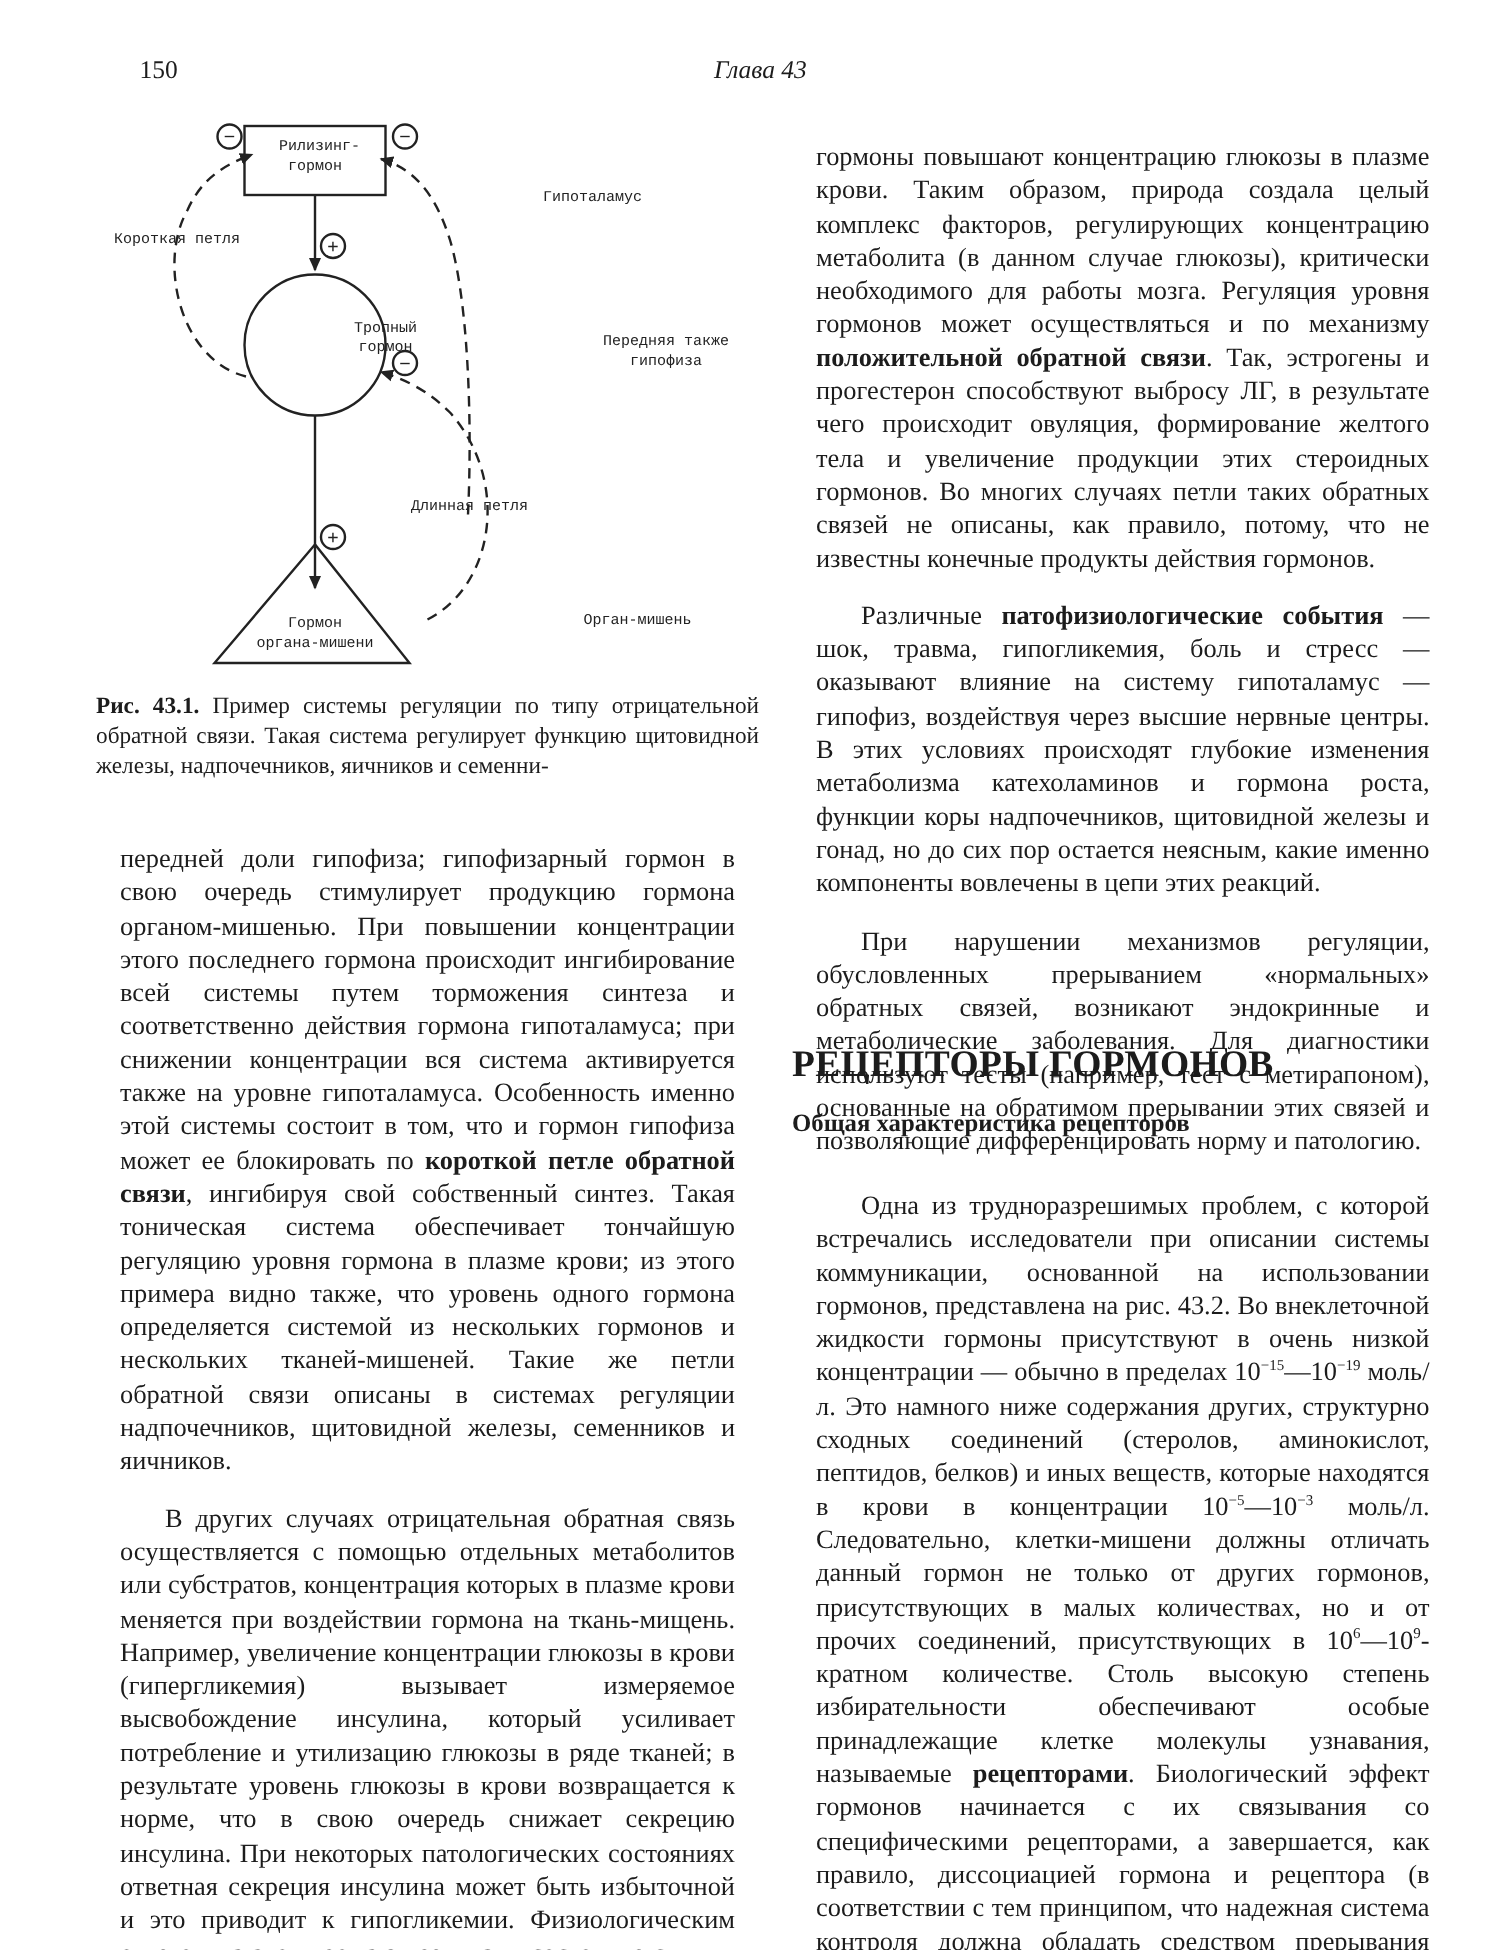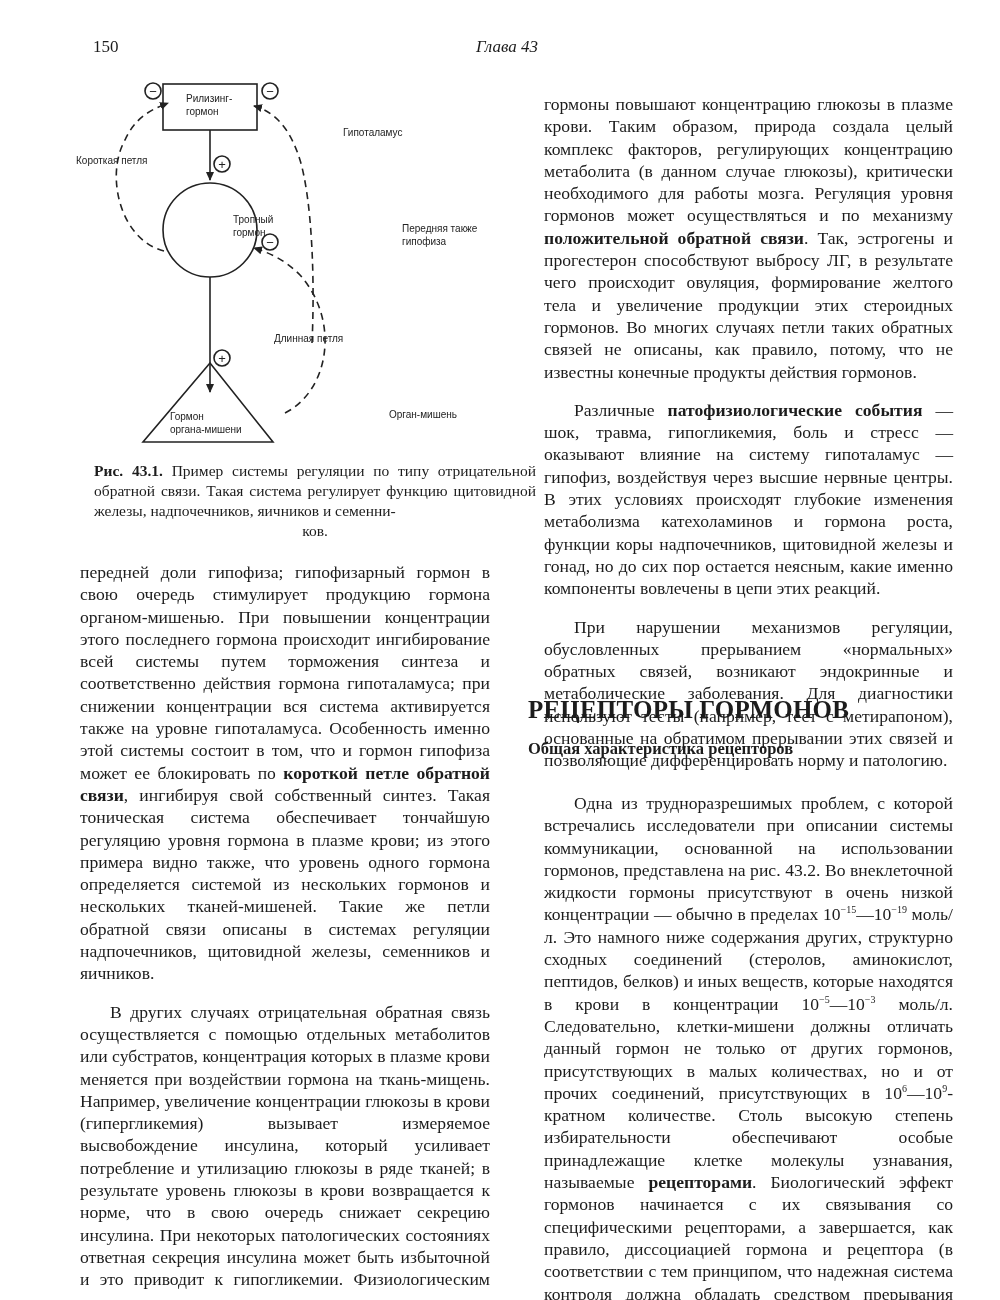--- a/index.html
+++ b/index.html
@@ -4,22 +4,22 @@
 <style>
   html, body { margin:0; padding:0; }
   body {
     width:1000px; height:1300px; background:#ffffff; position:relative; overflow:hidden;
     font-family: "Liberation Serif", "DejaVu Serif", serif; color:#1c1c1c;
   }
   .page-number { position:absolute; left:62px; top:37px; font-size:17px;margin-left:31px; }
   .running-head { position:absolute; left:476px; top:37px; font-size:17px; font-style:italic; }
   .figure { position:absolute; left:40px; top:70px; width:480px; height:390px; }
   .figure svg { position:absolute; left:0; top:0; }
-  .fig-label { position:absolute; font-family:Liberation Sans, sans-serif; font-size:10px; color:#222; line-height:13px; text-align:left; white-space:nowrap; }
-  .caption { position:absolute; left:64px; top:461px; width:442px; font-size:15.5px; line-height:20px; text-align:justify;margin-left:30px; }
+  .fig-label { position:absolute; font-family:Liberation Mono, monospace; font-size:10px; color:#222; line-height:13px; text-align:center; white-space:nowrap; }
+  .caption { position:absolute; left:64px; top:461px; width:442px; font-size:15.5px; line-height:20px; text-align:justify; }
   .caption .last { display:block; text-align:center; }
   .col { position:absolute; font-size:17.6px; line-height:22.3px; text-align:justify; }
   .col p { margin:16px; }
   .col p.indent { text-indent:30px; }
   .col-left { left:64px; top:545px; width:442px; }
   .col-right-a { left:528px; top:77px; width:441px; }
   .col-right-b { left:528px; top:776px; width:441px; }
   .section-heading { position:absolute; left:528px; top:696px; font-size:25px; font-weight:bold; letter-spacing:0.2px; }
   .subsection-heading { position:absolute; left:528px; top:739px; font-size:16.5px; font-weight:bold; }
   b { font-weight:bold; }
@@ -77,31 +77,30 @@
   <div class="fig-label" style="left:146px; top:143px; width:48px;margin-left:47px;">
     <span>Тропный</span><br>
     <span>гормон</span>
   </div>
   <div class="fig-label" style="left:130px; top:340px; width:80px;">
     <span>Гормон</span><br>
     <span>органа-мишени</span>
   </div>
   <div class="fig-label" style="left:36px; top:84px;">Короткая петля</div>
   <div class="fig-label" style="left:234px; top:262px;">Длинная петля</div>
-  <div class="fig-label" style="left:303px; top:56px;">Гипоталамус</div>
+  <div class="fig-label" style="left:322px; top:56px;">Гипоталамус</div>
   <div class="fig-label" style="left:362px; top:152px;">
     <span>Передняя также</span><br>
     <span>гипофиза</span>
   </div>
   <div class="fig-label" style="left:349px; top:338px;">Орган-мишень</div>
 </div>
 
 <div class="caption">
   <b>Рис. 43.1.</b><span> Пример системы регуляции по типу отрицательной обратной связи. Такая система регулирует функцию щитовидной железы, надпочечников, яичников и семенни-</span>
-  <span class="last">ков.</span>
 </div>
 
 <div class="col col-left">
   <p><span>передней доли гипофиза; гипофизарный гормон в свою очередь стимулирует продукцию гормона органом-мишенью. При повышении концентрации этого последнего гормона происходит ингибирование всей системы путем торможения синтеза и соответственно действия гормона гипоталамуса; при снижении концентрации вся система активируется также на уровне гипоталамуса. Особенность именно этой системы состоит в том, что и гормон гипофиза может ее блокировать по </span><b>короткой петле обратной связи</b><span>, ингибируя свой собственный синтез. Такая тоническая система обеспечивает тончайшую регуляцию уровня гормона в плазме крови; из этого примера видно также, что уровень одного гормона определяется системой из нескольких гормонов и нескольких тканей-мишеней. Такие же петли обратной связи описаны в системах регуляции надпочечников, щитовидной железы, семенников и яичников.</span></p>
   <p class="indent">В других случаях отрицательная обратная связь осуществляется с помощью отдельных метаболитов или субстратов, концентрация которых в плазме крови меняется при воздействии гормона на ткань-мищень. Например, увеличение концентрации глюкозы в крови (гипергликемия) вызывает измеряемое высвобождение инсулина, который усиливает потребление и утилизацию глюкозы в ряде тканей; в результате уровень глюкозы в крови возвращается к норме, что в свою очередь снижает секрецию инсулина. При некоторых патологических состояниях ответная секреция инсулина может быть избыточной и это приводит к гипогликемии. Физиологическим ответом на это угрожающее жизни состояние служит выброс катехоламинов, гормона роста, глюкагона, АКТГ, вазопрессина и антигиотензина II: все эти</p>
 </div>
 
 <div class="col col-right-a">
   <p><span>гормоны повышают концентрацию глюкозы в плазме крови. Таким образом, природа создала целый комплекс факторов, регулирующих концентрацию метаболита (в данном случае глюкозы), критически необходимого для работы мозга. Регуляция уровня гормонов может осуществляться и по механизму </span><b>положительной обратной связи</b><span>. Так, эстрогены и прогестерон способствуют выбросу ЛГ, в результате чего происходит овуляция, формирование желтого тела и увеличение продукции этих стероидных гормонов. Во многих случаях петли таких обратных связей не описаны, как правило, потому, что не известны конечные продукты действия гормонов.</span></p>
   <p class="indent"><span>Различные </span><b>патофизиологические события</b><span> — шок, травма, гипогликемия, боль и стресс — оказывают влияние на систему гипоталамус — гипофиз, воздействуя через высшие нервные центры. В этих условиях происходят глубокие изменения метаболизма катехоламинов и гормона роста, функции коры надпочечников, щитовидной железы и гонад, но до сих пор остается неясным, какие именно компоненты вовлечены в цепи этих реакций.</span></p>

